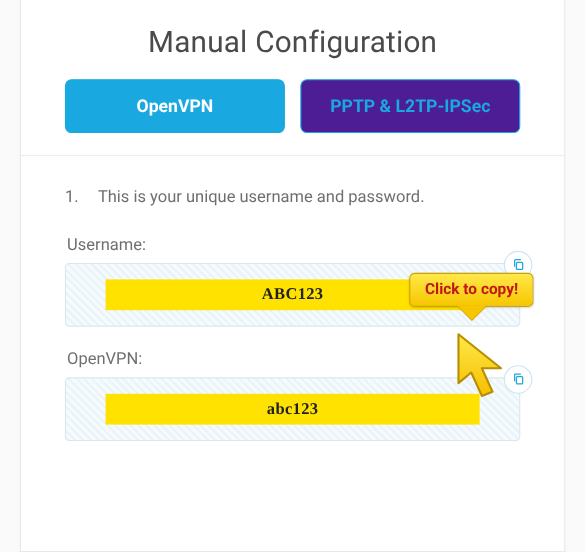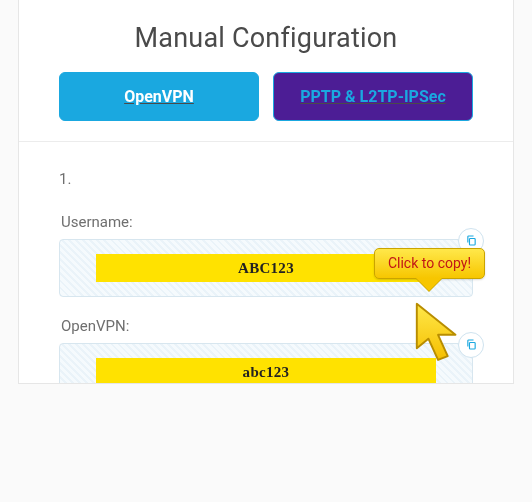--- a/index.html
+++ b/index.html
@@ -8,40 +8,39 @@
     font-family: -apple-system, BlinkMacSystemFont, "Segoe UI", Roboto, Helvetica, Arial, sans-serif;
     background: #fafafa;
     color: #4a4a4a;
   }
   .card {
     background: #fff;
     border: 1px solid #e6e6e6;
     border-top: none;
     margin: 0 18px 0 18px;
     position: relative;
-    height: 384px;
+    height: 502px;
     overflow: hidden;
   }
   .header {
     text-align: center;
     padding: 22px 20px 20px 20px;
     border-bottom: 1px solid #ececec;
   }
   h1.title {
     font-weight: 400;
     font-size: 27px;
     color: #4a4a4a;
     margin-bottom: 18px;
     letter-spacing: 0.2px;
   }
   .tabs {
     display: flex;
     gap: 14px;
     justify-content: center;
-    text-decoration: underline;
   }
   .tab {
     flex: 1;
     max-width: 200px;
     padding: 14px 10px;
     border-radius: 6px;
     font-size: 16px;
     font-weight: 700;
     text-align: center;
     cursor: pointer;
@@ -119,21 +118,21 @@
     right: 28px;
     pointer-events: none;
   }
   .bubble {
     position: relative;
     background: linear-gradient(#ffe84a,#f7c600);
     border: 1px solid #caa400;
     border-radius: 5px;
     padding: 6px 13px 7px 13px;
     color: #c21616;
-    font-weight: 400;
+    font-weight: 700;
     font-size: 14px;
     box-shadow: 0 1px 2px rgba(0,0,0,0.15);
     white-space: nowrap;
   }
   .bubble::after {
     content: "";
     position: absolute;
     left: 50%;
     bottom: -13px;
     transform: translateX(-50%);
@@ -163,21 +162,21 @@
       <div class="tab active">OpenVPN</div>
       <div class="tab inactive">PPTP &amp; L2TP-IPSec</div>
     </div>
   </div>
 
   <div class="content">
 
     <div class="step">
       <div class="num">1.</div>
       <div>
-        <br>
+        <span>This is your unique username and password.</span><br>
       </div>
     </div>
 
     <div class="fields">
 
       <div class="field">
         <div class="flabel">Username:</div>
         <div class="valbox-outer">
           <div class="valbox-inner">ABC123</div>
           <div class="copybtn">

